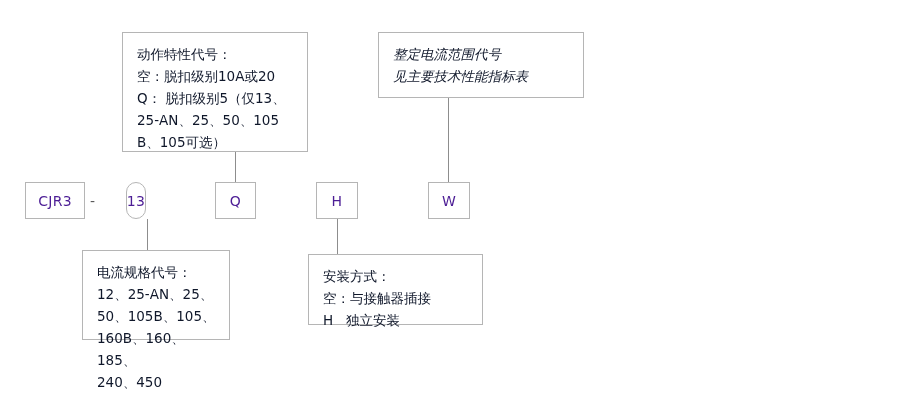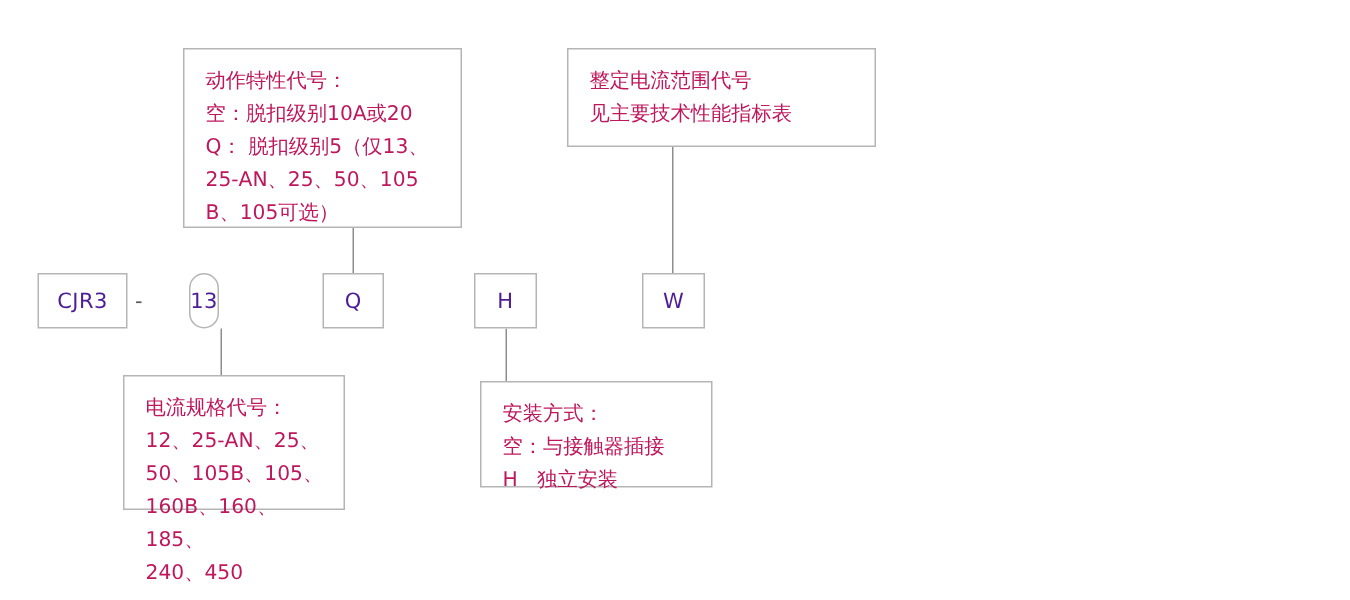--- a/index.html
+++ b/index.html
@@ -22,21 +22,21 @@
   .box {
     position: absolute;
     box-sizing: border-box;
     border: 1px solid #b5b5b5;
     background: #ffffff;
   }
   .info-box {
     padding: 10px 12px 10px 14px;
     font-size: 13.5px;
     line-height: 22px;
-    color: #be185d;
+    color: #0f172a;
     white-space: pre-wrap;
   }
   .code-box {
     display: flex;
     align-items: center;
     justify-content: center;
     font-size: 14px;
     color: #4c1d95;
     letter-spacing: .3px;
   }
@@ -47,33 +47,33 @@
   }
   .dash {
     position: absolute;
     font-size: 14px;
     color: #5a5a5a;
     line-height: 1;
   }
 
   
   #box-action      { left: 122px; top: 32px;  width: 186px; height: 120px; }
-  #box-setrange    { left: 378px; top: 32px;  width: 206px; height: 66px;  }
+  #box-setrange    { left: 378px; top: 32px;  width: 206px; height: 66px; font-style: italic;  }
 
   
   #code-cjr3 { left: 25px;  top: 182px; width: 60px; height: 37px; }
   #code-13   { left: 126px; top: 182px; width: 20px; height: 37px; border-radius: 18px; }
   #code-q    { left: 215px; top: 182px; width: 41px; height: 37px; }
   #code-h    { left: 316px; top: 182px; width: 42px; height: 37px; }
   #code-w    { left: 428px; top: 182px; width: 42px; height: 37px; }
   #dash-1    { left: 90px;  top: 194px; }
 
   
   #box-current { left: 82px;  top: 250px; width: 148px; height: 90px; }
-  #box-mount   { left: 320px; top: 254px; width: 155px; height: 71px;  }
+  #box-mount   { left: 308px; top: 254px; width: 175px; height: 71px;  }
 
   
   #line-action-q   { left: 235px; top: 152px; height: 30px; }
   #line-setrange-w { left: 448px; top: 98px;  height: 84px; }
   #line-13-current { left: 147px; top: 219px; height: 31px; }
   #line-h-mount    { left: 337px; top: 219px; height: 35px; }
 </style>
 </head>
 <body>
 

